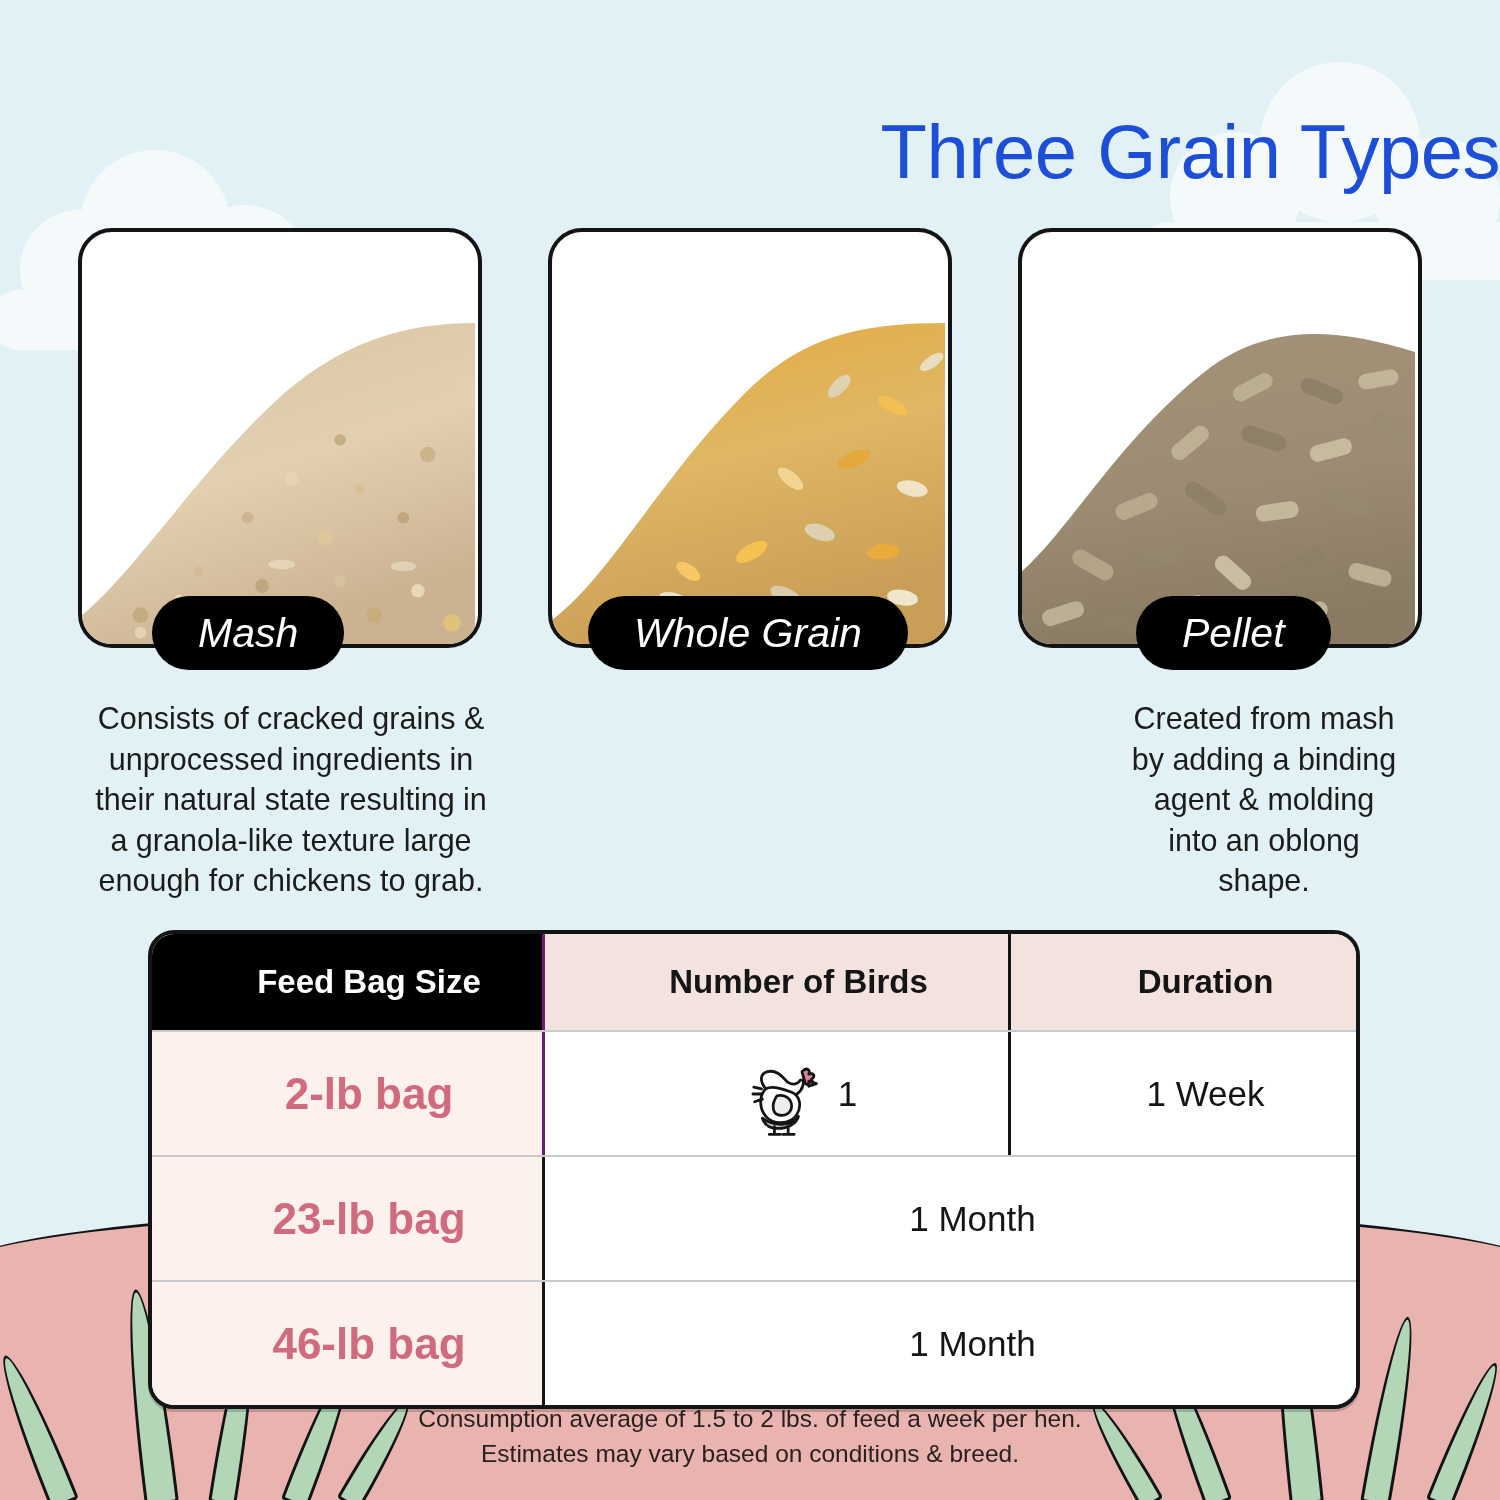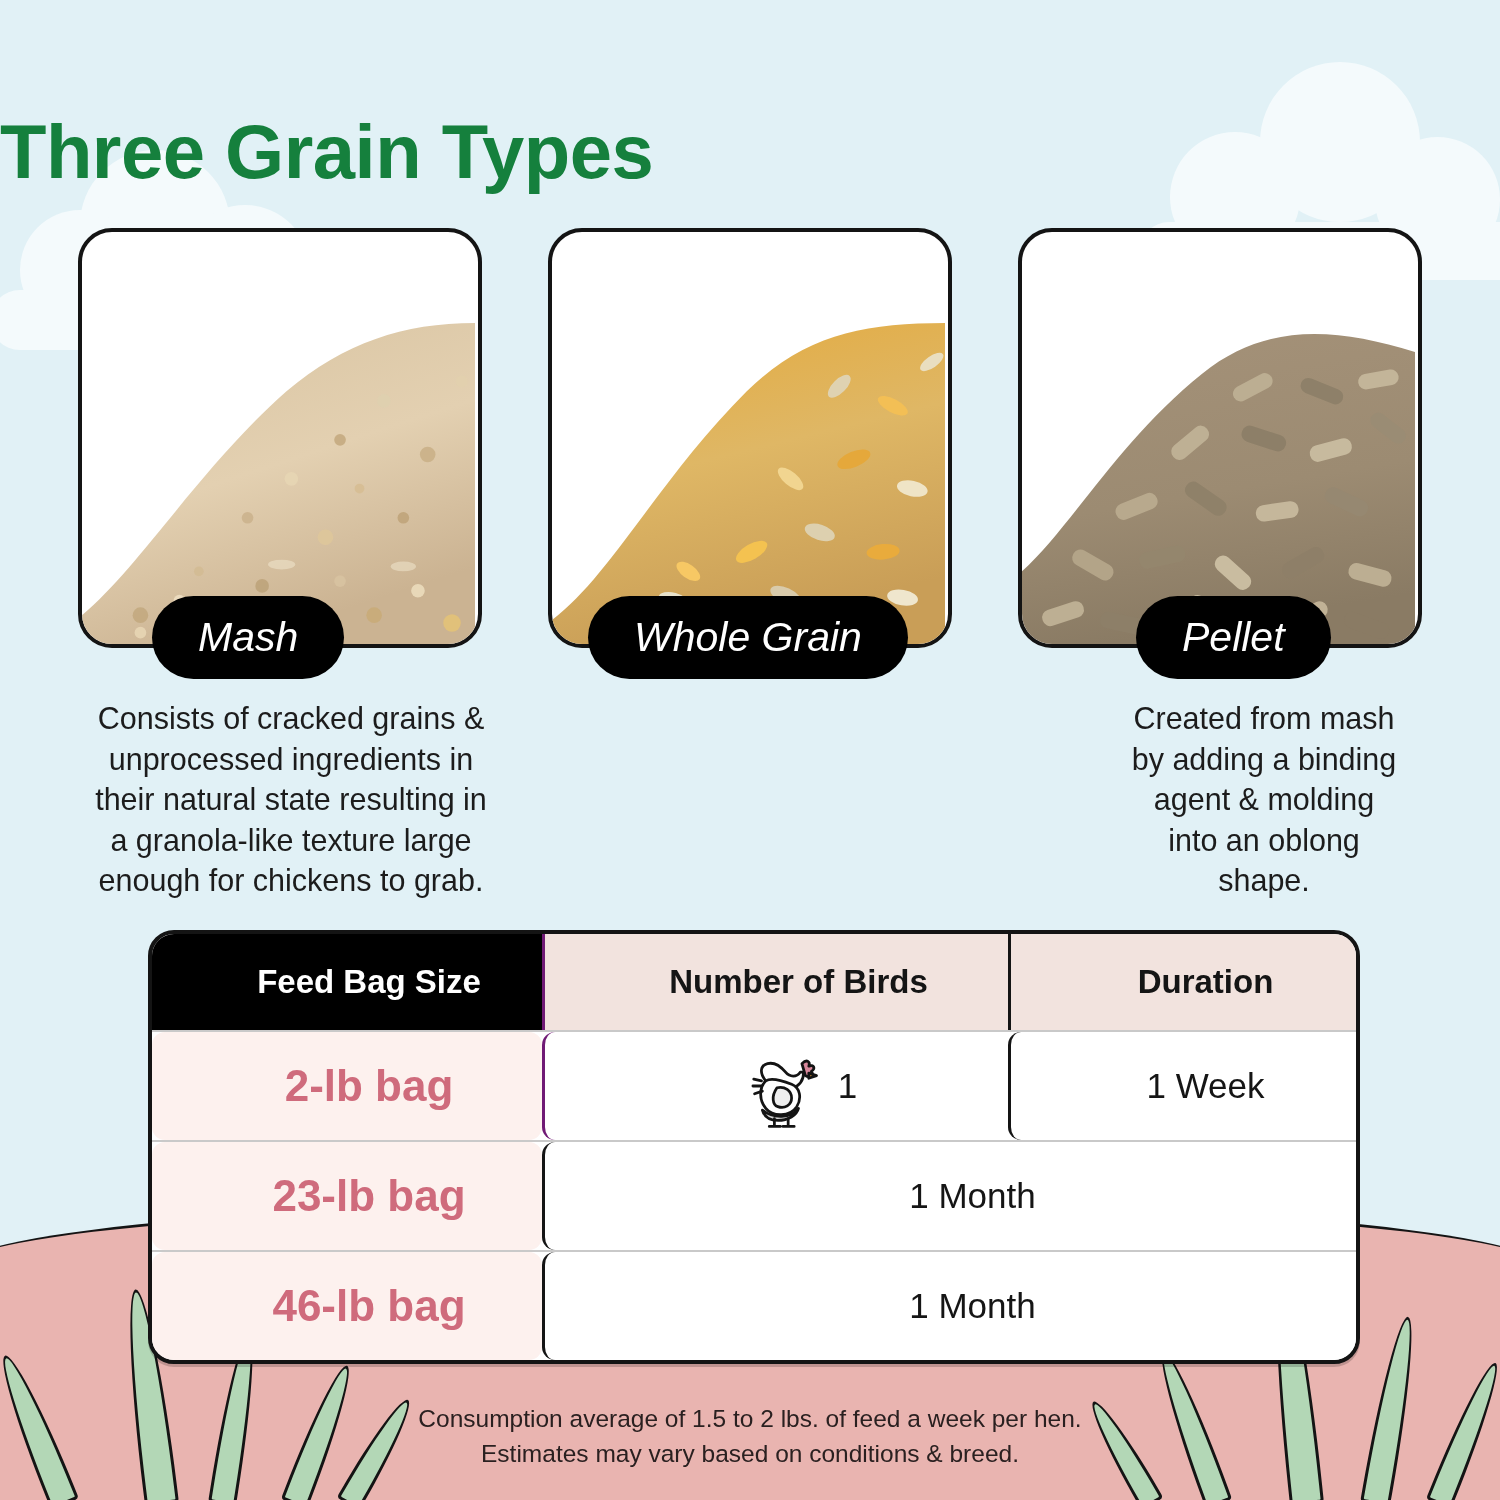--- a/index.html
+++ b/index.html
@@ -31,23 +31,23 @@
     position:absolute; bottom:0;
     background:#b3d7b6;
     border:3px solid #141414;
     border-radius: 50% 50% 4px 4px / 92% 92% 4px 4px;
     transform-origin: 50% 100%;
   }
 
   
   .title {
     position:absolute; top:108px; left:0; width:100%;
-    text-align:left;
-    font-size:76px; font-weight:700; letter-spacing:-0.5px;
-    color:#15803d;
+    text-align:right;
+    font-size:76px; font-weight:400; letter-spacing:-0.5px;
+    color:#1d4ed8;
   }
 
   
   .cards {
     position:absolute; top:228px; left:78px;
     width:1344px; height:420px;
     display:flex; justify-content:space-between;
   }
   .card {
     position:relative;
@@ -59,21 +59,21 @@
   }
   .pile { position:absolute; left:0; right:0; bottom:0; height:78%; }
 
   .badge {
     position:absolute; top:596px;
     background:#000000;
     color:#ffffff;
     border-radius:44px;
     font-size:41px; font-style:italic; font-weight:400;
     display:flex; align-items:center; justify-content:center;
-    height:83px;
+    height:74px;
     white-space:nowrap;
     padding:16px 46px;
     z-index:5;
   }
   #badge0 { left:152px; }
   #badge1 { left:588px;text-align:right; }
   #badge2 { left:1136px; }
 
   
   .descs {
@@ -102,21 +102,21 @@
   .trow + .trow { border-top:2px solid #c9c9c9; }
   .cell { display:flex; align-items:center; justify-content:center;padding-left:44px; }
   .c1 { width:390px; }
   .c2 { width:466px; border-left:3px solid #701a75; }
   .c3 { flex:1; border-left:3px solid #141414; }
 
   .thead .cell { height:96px; font-size:33px; font-weight:bold; }
   .thead .c1 { background:#000000; color:#ffffff; }
   .thead .c2, .thead .c3 { background:#f2e3de; color:#151515; }
 
-  .tbody .cell { height:108px;border-radius:13px; }
+  .tbody .cell { height:123px; }
   .tbody .c1 { background:#fdf1ee; color:#cf6b7c; font-size:44px; font-weight:bold; }
   .tbody .c2, .tbody .c3 { background:#ffffff; color:#151515; font-size:35px; }
   .tbody .c2 { gap:12px; }
   .birds-num { font-size:35px; }
 
   .footnote {
     position:absolute; left:0; top:1402px; width:100%;
     text-align:center; font-size:24.5px; line-height:1.42; color:#2a2020;
     white-space:pre-line;
   }

